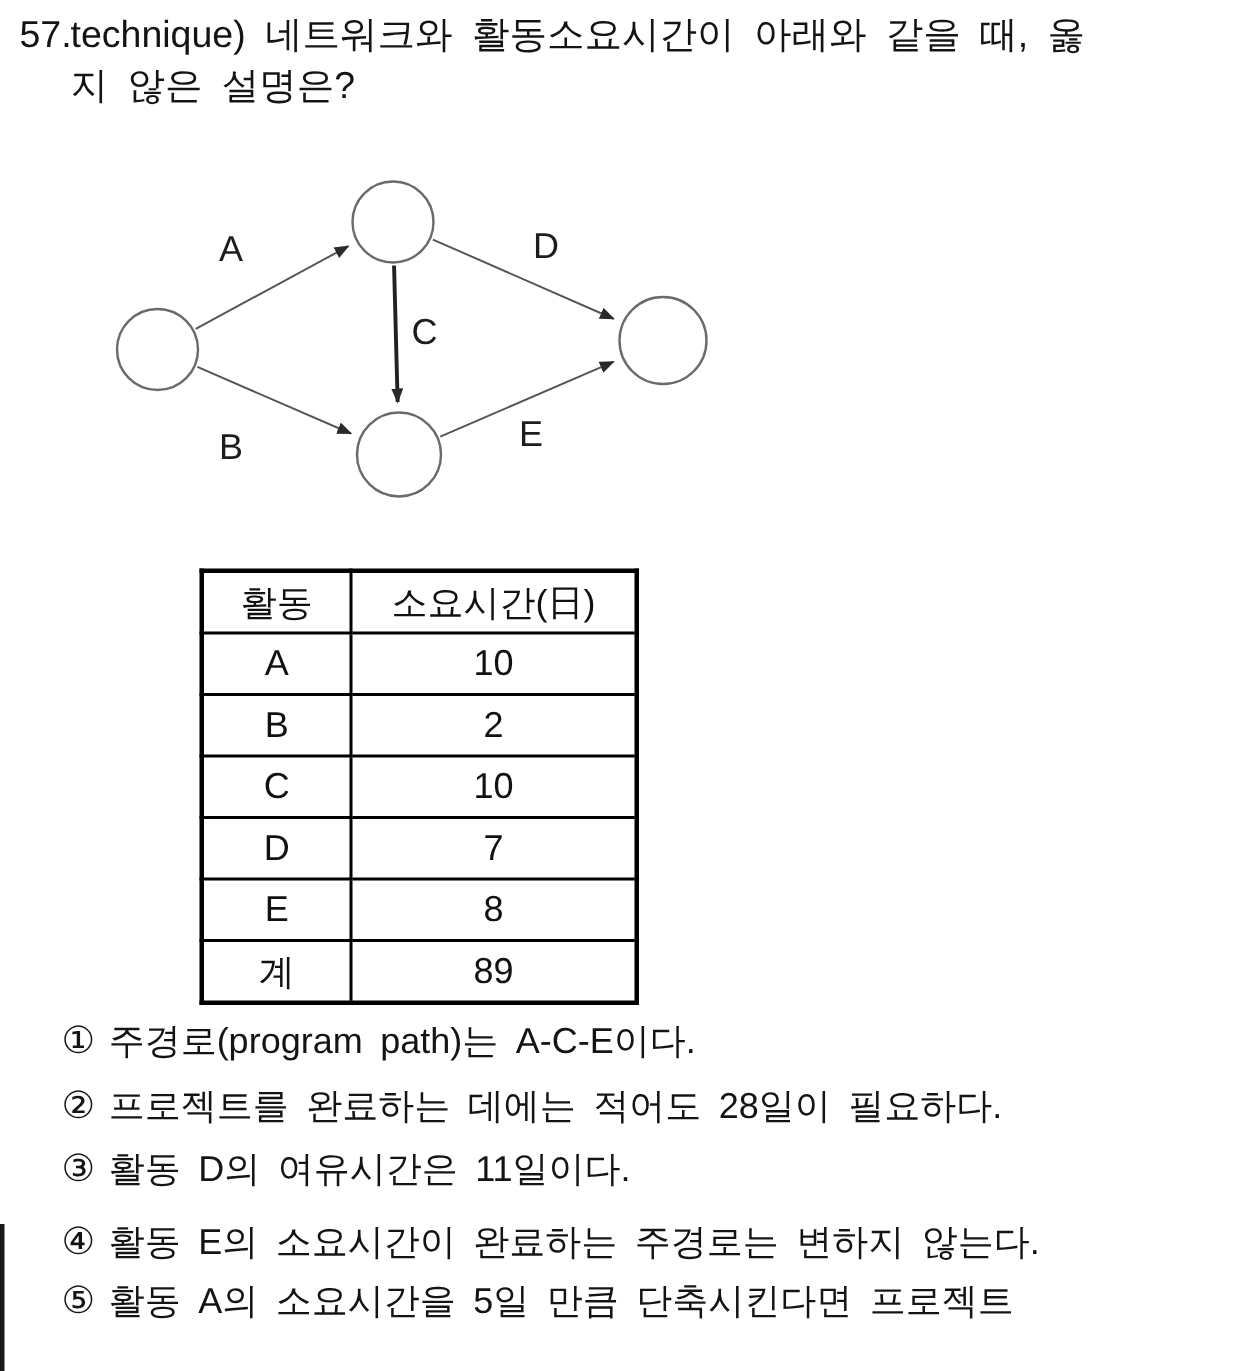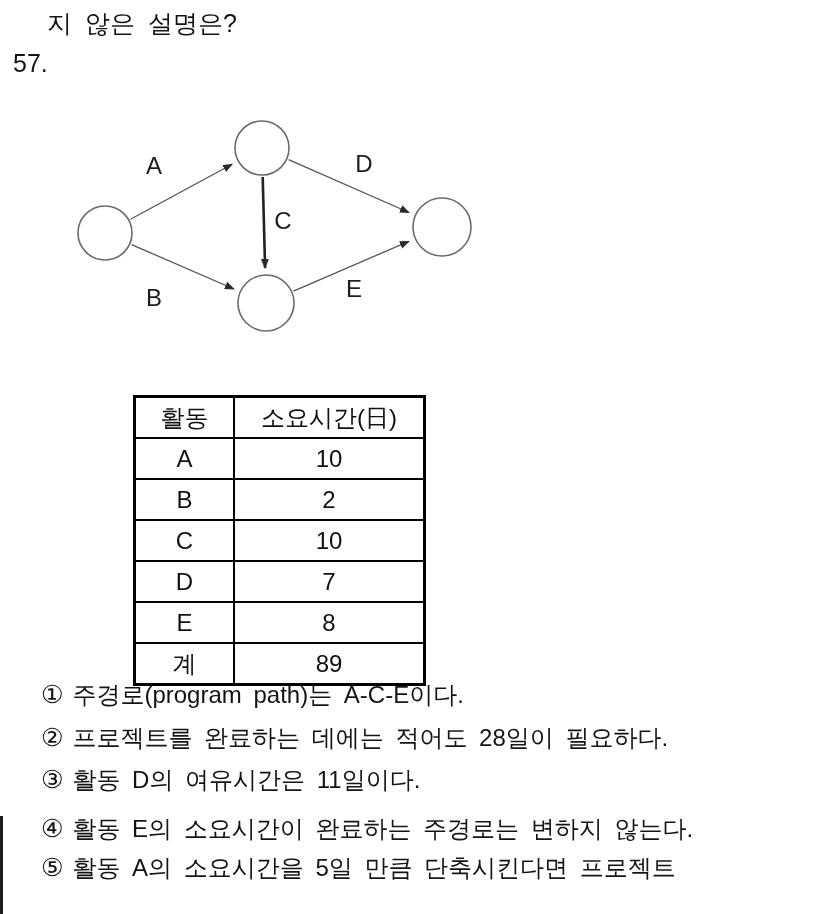--- a/index.html
+++ b/index.html
@@ -25,21 +25,20 @@
     position: absolute;
     left: 13px;
     top: 6px;
     display: flex;
     font-size: 25px;
     line-height: 34px;
   }
   .qnum {
     flex-shrink: 0;
     width: 34px;
-    margin-top: 40px;
   }
   .qtext div {
     white-space: nowrap;
     word-spacing: 6px;
   }
   
   #pert-svg {
     position: absolute;
     left: 60px;
     top: 105px;
@@ -61,21 +60,21 @@
     color: #111;
   }
   table.activity th, table.activity td {
     border: 2px solid #000;
     text-align: center;
     vertical-align: middle;
     height: 39px;
     padding: 0;
     font-weight: normal;
   }
-  table.activity { border: 3px solid #000; margin-top: 16px; }
+  table.activity { border: 3px solid #000; }
   table.activity .col-act { width: 97px; }
   table.activity .col-dur { width: 188px; }
   
   .choice {
     position: absolute;
     left: 41px;
     display: flex;
     font-size: 24px;
     line-height: 31px;
     word-spacing: 5px;
@@ -102,20 +101,21 @@
   }
 </style>
 </head>
 <body>
 
 <div class="page">
 
   <div class="question">
     <span class="qnum">57.</span>
     <div class="qtext">
+      <div>technique) 네트워크와 활동소요시간이 아래와 같을 때, 옳</div>
       <div>지 않은 설명은?</div>
     </div>
   </div>
 
   <svg id="pert-svg" viewBox="0 0 420 248" xmlns="http://www.w3.org/2000/svg">
       <defs>
         <marker id="arr" markerUnits="userSpaceOnUse" markerWidth="12" markerHeight="10" refX="9" refY="4" orient="auto">
           <path d="M0,0 L10,4 L0,8 Z" fill="#2a2a2a"></path>
         </marker>
       </defs>

